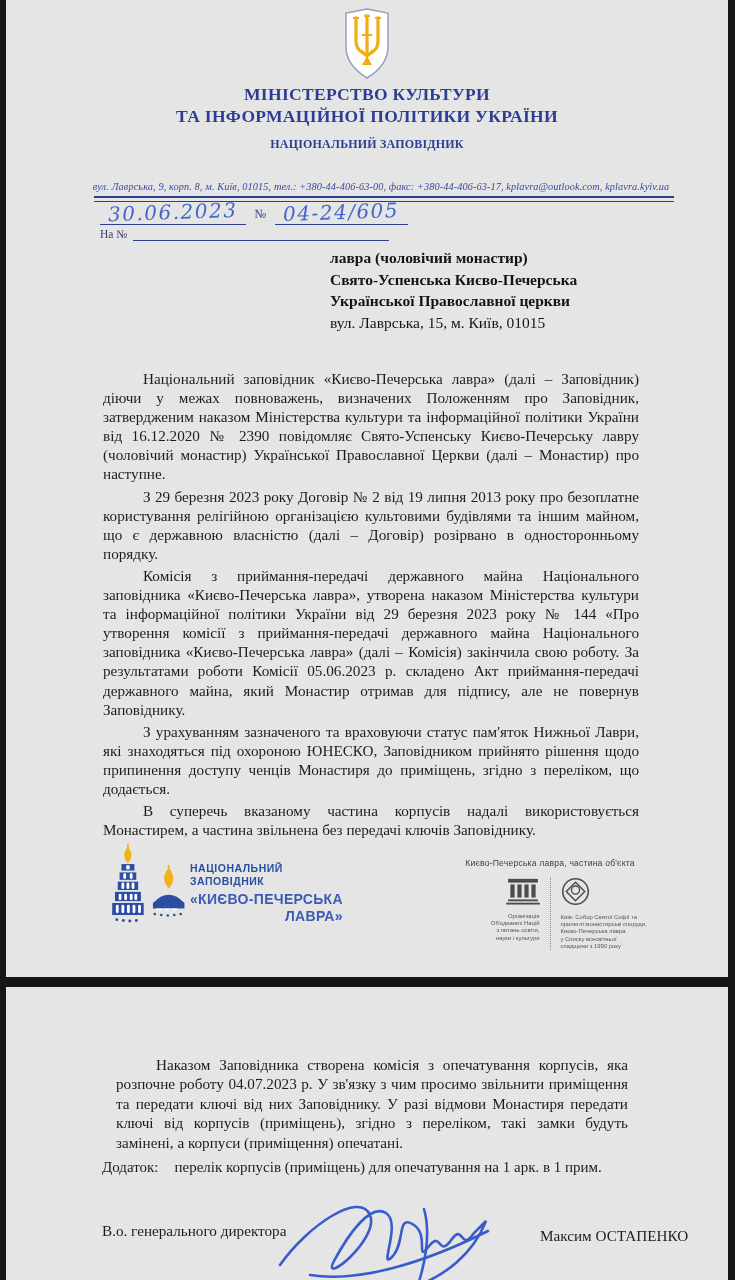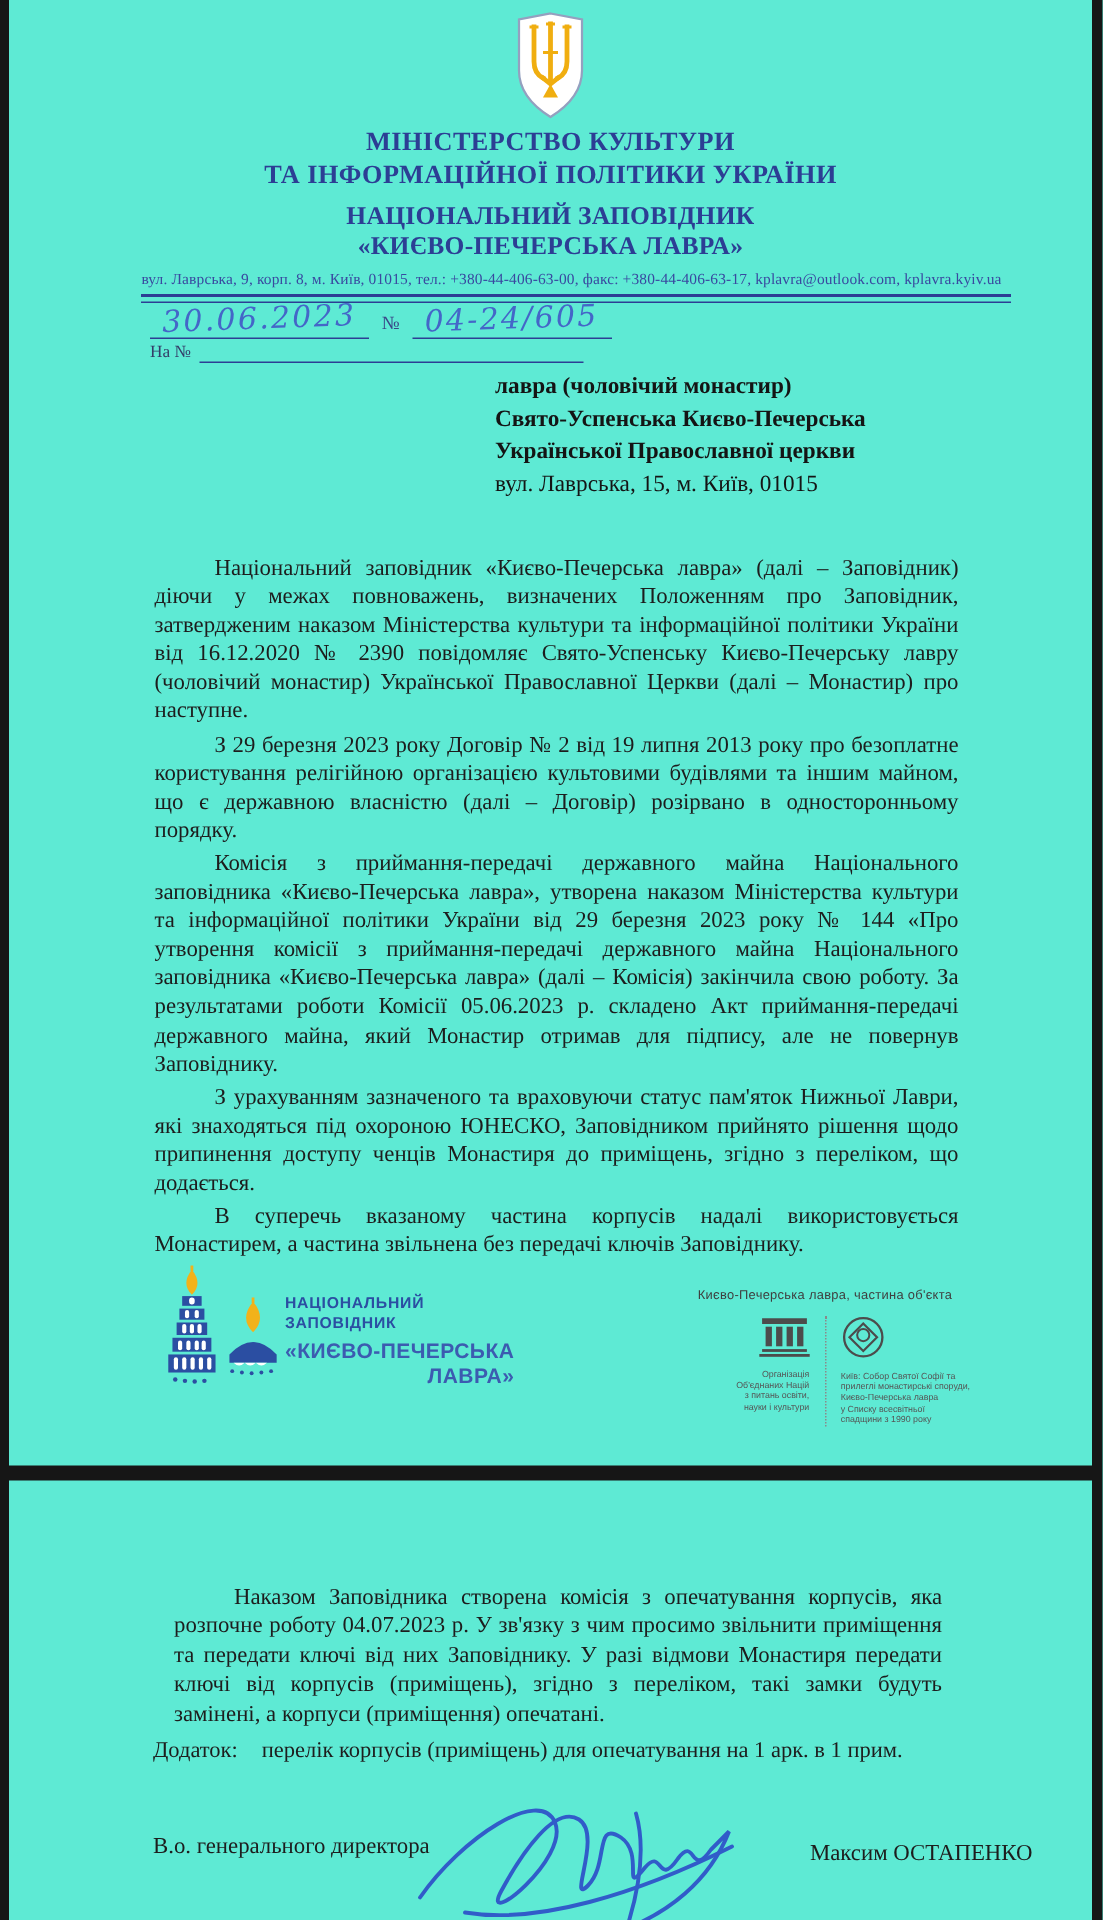--- a/index.html
+++ b/index.html
@@ -2,37 +2,37 @@
 <html><head>
 <meta charset="utf-8">
 <style>
   html,body{margin:0;padding:0}
   body{
     width:735px;height:1280px;position:relative;overflow:hidden;
     background:#161616;
     font-family:"Liberation Serif",serif;
     color:#1d1d1d;
   }
-  .page{position:absolute;left:6px;width:722px;background:#5eead4;overflow:hidden}
+  .page{position:absolute;left:6px;width:722px;background:#e5e5e5;overflow:hidden}
   #page1{top:0;height:977px}
   #page2{top:987px;height:293px}
 
   
   .emblem{position:absolute;top:8px;left:50%;transform:translateX(-50%);width:48px;height:72px}
   .ministry{
     position:absolute;top:84px;left:0;right:0;text-align:center;
     color:#2c3e94;font-weight:bold;font-size:17.5px;line-height:21.5px;letter-spacing:.3px;
   }
   .org{
     position:absolute;top:134px;left:0;right:0;text-align:center;
-    color:#2c3e94;font-weight:bold;font-size:17px;line-height:20px;letter-spacing:.2px;
+    color:#2c3e94;font-weight:bold;font-size:12px;line-height:20px;letter-spacing:.2px;
   }
   .address{
     position:absolute;top:180.5px;left:66px;right:38px;text-align:center;
-    font-size:10.3px;color:#3949a0;white-space:nowrap;letter-spacing:.1px;
+    font-style:italic;font-size:10.3px;color:#3949a0;white-space:nowrap;letter-spacing:.1px;
   }
   .rule{
     position:absolute;top:196px;left:88px;right:54px;height:3px;
     border-top:2.5px solid #2c3e94;border-bottom:1.5px solid #2c3e94;
   }
   
   .dateblock{position:absolute;top:201px;left:94px;width:360px}
   .hand-row{display:flex;align-items:flex-end;gap:9px}
   .u{border-bottom:1.6px solid #2c3e94;padding:0 8px 1px}
   .hand{
@@ -106,21 +106,20 @@
     </svg>
   </div>
 
   <div class="ministry">
     <div>МІНІСТЕРСТВО КУЛЬТУРИ</div>
     <div>ТА ІНФОРМАЦІЙНОЇ ПОЛІТИКИ УКРАЇНИ</div>
   </div>
 
   <div class="org">
     <div>НАЦІОНАЛЬНИЙ ЗАПОВІДНИК</div>
-    <div>«КИЄВО-ПЕЧЕРСЬКА ЛАВРА»</div>
   </div>
 
   <div class="address">вул. Лаврська, 9, корп. 8, м. Київ, 01015, тел.: +380-44-406-63-00, факс: +380-44-406-63-17, kplavra@outlook.com, kplavra.kyiv.ua</div>
   <div class="rule"></div>
 
   <div class="dateblock">
     <div class="hand-row">
       <span class="u"><span class="hand">30.06.2023</span></span>
       <span class="no-sign">№</span>
       <span class="u"><span class="hand">04-24/605</span></span>

